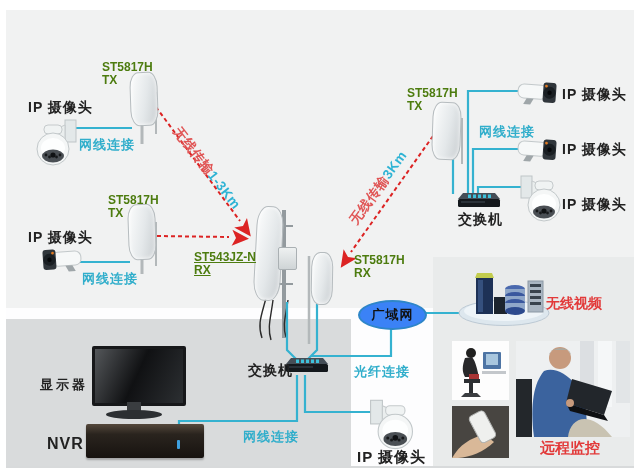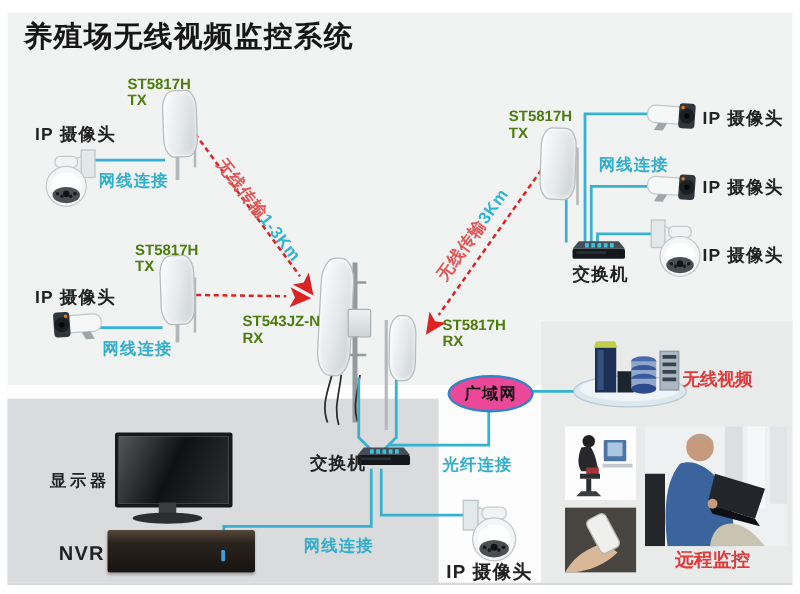--- a/index.html
+++ b/index.html
@@ -20,21 +20,21 @@
   .cable-label{font-size:13px;font-weight:bold;color:#31aecb;letter-spacing:1px;white-space:nowrap;text-align:center;}
   .plain-label{font-size:14px;font-weight:600;color:#222;letter-spacing:1px;white-space:nowrap;}
   .red-label{font-weight:bold;color:#e23a3a;white-space:nowrap;}
   .wl-label{font-size:13.5px;font-weight:bold;white-space:nowrap;letter-spacing:0.5px;}
   .wl-label .cn{color:#e05555;}
   .wl-label .dist{color:#2fb3d4;}
   .wl1{left:176px;top:120px;transform:rotate(52deg);transform-origin:0 50%;}
   .wl2{left:353px;top:214px;transform:rotate(-54deg);transform-origin:0 50%;}
   
   .wan{left:358px;top:300px;width:65px;height:26px;border:2.5px solid #2e86c8;border-radius:50%;
-       background:#ec4899;display:flex;align-items:center;justify-content:center;
+       background:#3b82f6;display:flex;align-items:center;justify-content:center;
        font-size:13px;font-weight:bold;color:#111;letter-spacing:1px;}
   
   .ant{background:linear-gradient(100deg,#fcfdfd 0%,#e4e8ea 55%,#c9ced1 100%);
        border:1px solid #b6bcbf;border-radius:9px/15px;box-shadow:inset 0 0 4px #ffffff;}
   .ant1{left:130px;top:72px;width:26px;height:52px;transform:rotate(-2deg);}
   .ant2{left:128px;top:204px;width:26px;height:54px;transform:rotate(-2deg);}
   .ant3{left:432px;top:102px;width:27px;height:56px;transform:rotate(2deg);}
   .antmain{left:255px;top:206px;width:25px;height:93px;transform:rotate(3deg);border-radius:11px/20px;}
   .antside{left:311px;top:252px;width:20px;height:51px;transform:rotate(1deg);}
   .junction{left:278px;top:247px;width:17px;height:21px;background:linear-gradient(#eef1f1,#cfd4d6);
@@ -270,37 +270,36 @@
     <circle cx="54" cy="62" r="4" fill="#c79a7d"></circle>
   </svg>
   <svg class="abs" style="left:452px;top:406px;width:57px;height:52px;" viewBox="0 0 57 52">
     <rect width="57" height="52" fill="#504e49"></rect>
     <rect width="57" height="52" fill="#3c3a36" opacity="0.4"></rect>
     <path d="M0,52 C8,38 18,33 32,28 L42,36 C32,46 18,51 6,52 Z" fill="#d9b898"></path>
     <rect x="22" y="6" width="17" height="30" rx="4" transform="rotate(-28 30 21)" fill="#efف0ee"></rect>
     <rect x="22" y="6" width="17" height="30" rx="4" transform="rotate(-28 30 21)" fill="#eff0ee" stroke="#b5b7b5"></rect>
   </svg>
 
-  <div class="abs title">养殖场无线视频监控系统</div>
 
   <div class="abs dev-label" style="left:102px;top:61px;">
     <span>ST5817H</span>
     <span>TX</span>
   </div>
   <div class="abs ip-label" style="left:28px;top:99px;">IP 摄像头</div>
   <div class="abs cable-label" style="left:79px;top:136px;">网线连接</div>
 
   <div class="abs dev-label" style="left:108px;top:194px;">
     <span>ST5817H</span>
     <span>TX</span>
   </div>
   <div class="abs ip-label" style="left:28px;top:229px;">IP 摄像头</div>
   <div class="abs cable-label" style="left:82px;top:270px;">网线连接</div>
 
-  <div class="abs dev-label" style="left:194px;top:251px;">
+  <div class="abs dev-label" style="left:194px;top:251px;text-decoration:underline;">
     <span>ST543JZ-N</span>
     <span>RX</span>
   </div>
   <div class="abs dev-label" style="left:354px;top:254px;">
     <span>ST5817H</span>
     <span>RX</span>
   </div>
 
   <div class="abs dev-label" style="left:407px;top:87px;">
     <span>ST5817H</span>

